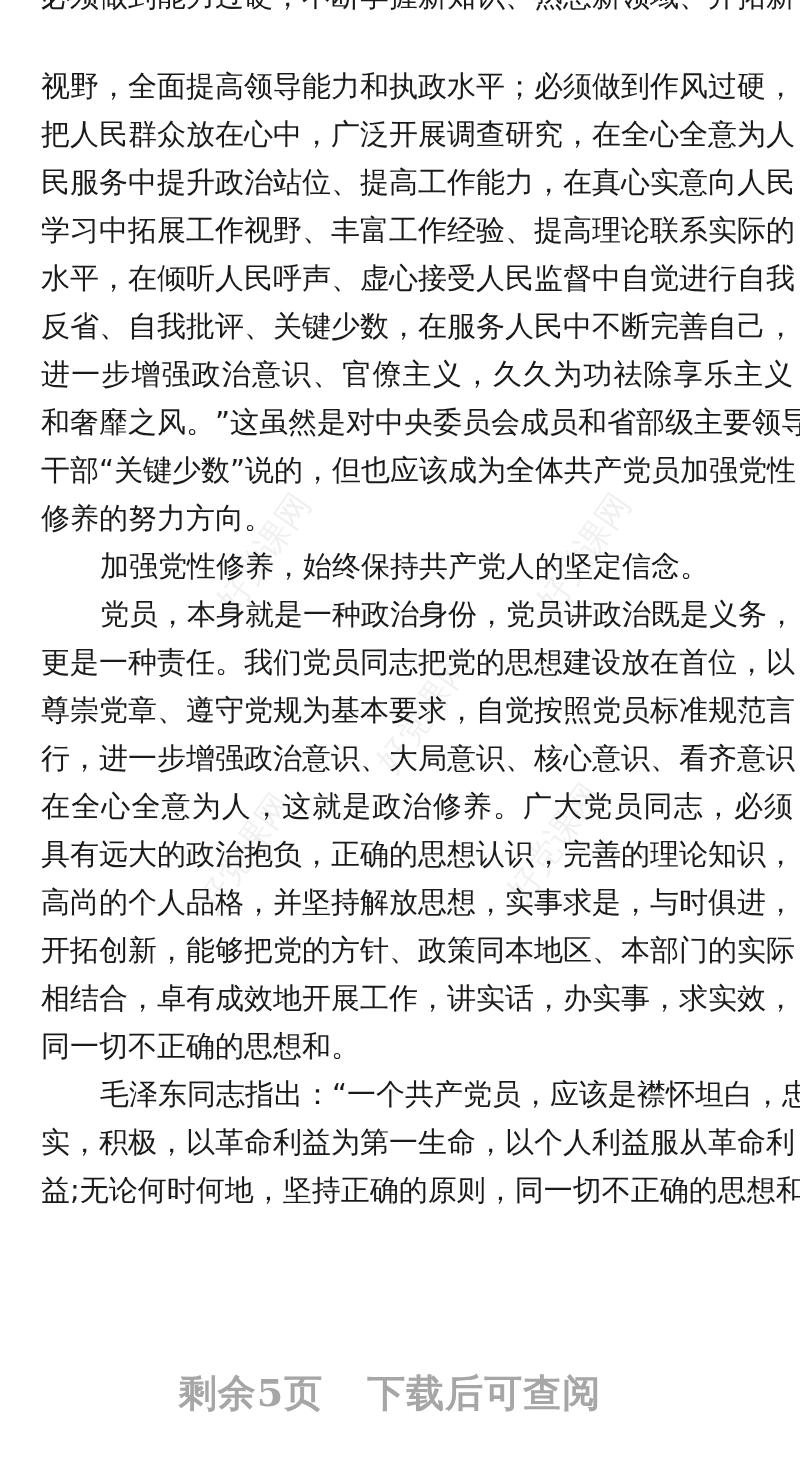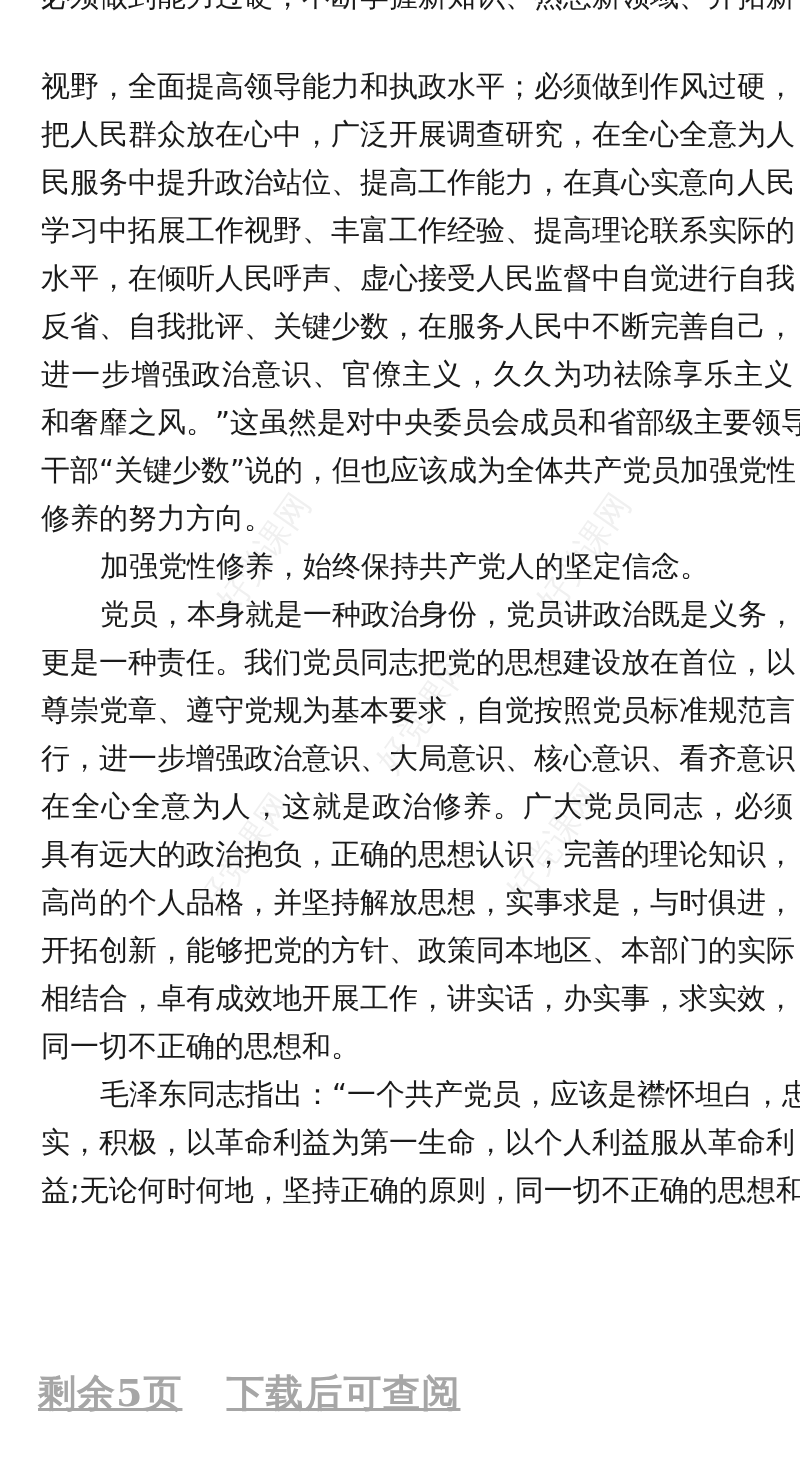--- a/index.html
+++ b/index.html
@@ -2,21 +2,21 @@
 <html><head>
 <meta charset="utf-8">
 <style>
   html, body { margin: 0; padding: 0; background: #ffffff; }
   body { width: 800px; height: 1467px; position: relative; overflow: hidden; font-family: "DejaVu Sans", sans-serif; color: #1a1a1a; }
   .page { position: absolute; left: 16px; top: 0; width: 800px; height: 1467px; }
   .line { position: absolute; left: 25px; width: 752px; font-size: 29px; line-height: 36px; height: 36px; white-space: nowrap; text-align: justify; text-align-last: justify; letter-spacing: 0; }
   .line.indent { left: 84px; width: 693px; }
   .line.short { text-align: left; text-align-last: left; }
   .watermark { position: absolute; font-size: 34px; color: rgba(0,0,0,0.06); transform: rotate(-55deg); white-space: nowrap; pointer-events: none; }
-  .more { position: absolute; top: 1368px; left: 0; width: 748px; text-align: left; font-size: 38px; font-weight: bold; color: #a6a6a6; letter-spacing: 1px; font-family: "DejaVu Serif", serif; text-decoration: underline; }
+  .more { position: absolute; top: 1368px; left: 0; width: 748px; text-align: center; font-size: 38px; font-weight: bold; color: #a6a6a6; letter-spacing: 1px; font-family: "DejaVu Serif", serif; }
   .more span { margin: 0 22px; }
 </style>
 </head>
 <body>
 
 <div class="page">
   <div id="lines">
       <div class="line" style="top: -22px;">必须做到能力过硬，不断学握新知识、熟悉新领域、开拓新</div>
       <div class="line" style="top: 68px;">视野，全面提高领导能力和执政水平；必须做到作风过硬，</div>
       <div class="line" style="top: 116px;">把人民群众放在心中，广泛开展调查研究，在全心全意为人</div>

